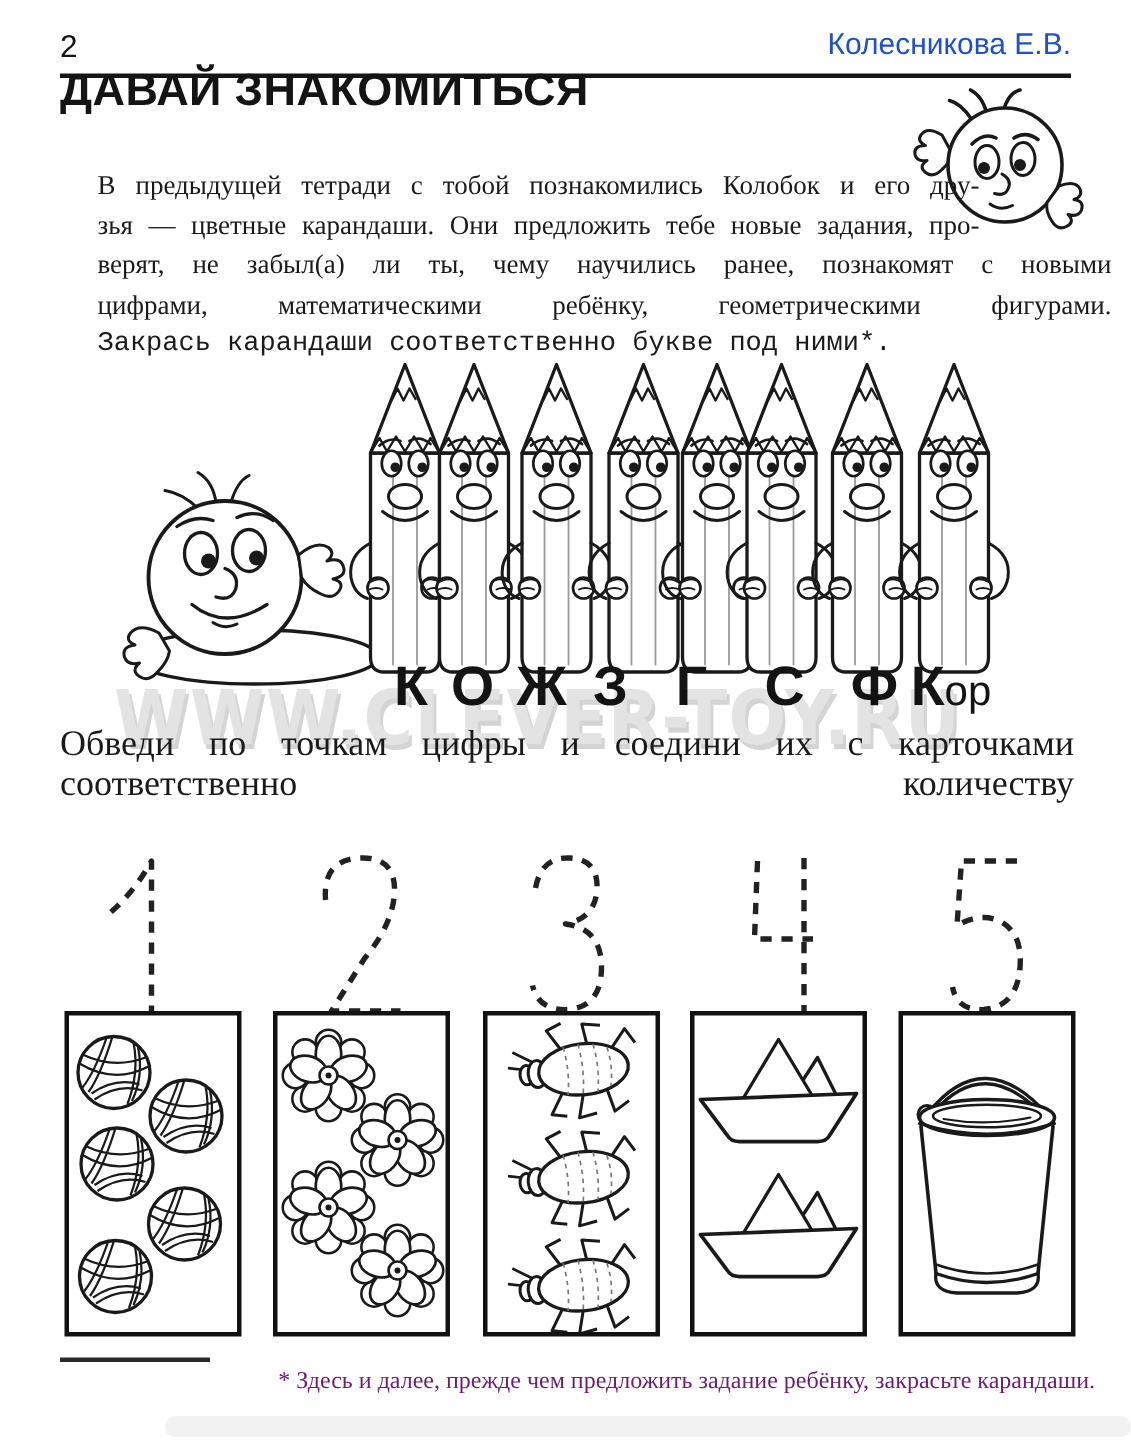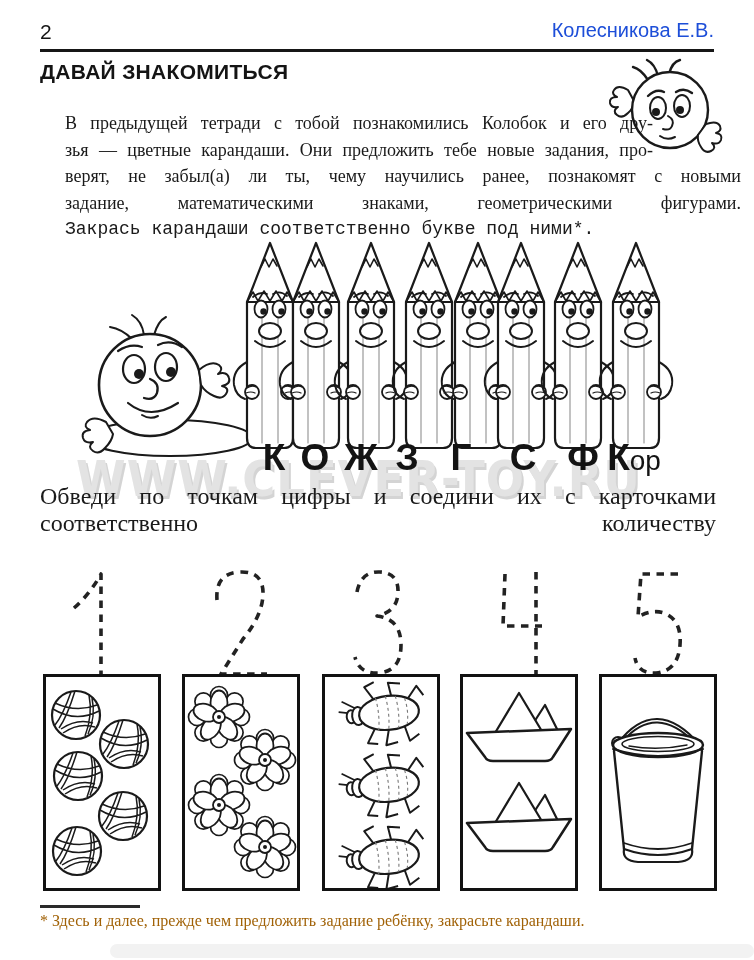--- a/index.html
+++ b/index.html
@@ -4,22 +4,22 @@
 <style>
   html,body{margin:0;padding:0;background:#888;}
   .page{position:relative;width:754px;height:960px;background:#fff;overflow:hidden;
         font-family:"Liberation Serif","DejaVu Serif",serif;color:#1a1a1a;}
   
   .pagenum{position:absolute;left:40px;top:20px;font-family:"Liberation Sans","DejaVu Sans",sans-serif;
            font-size:21px;color:#141414;}
   .author{position:absolute;right:40px;top:19px;font-family:"Liberation Sans","DejaVu Sans",sans-serif;
           font-size:20px;color:#1d4ed8;}
   .header-rule{position:absolute;left:40px;top:49px;width:674px;height:3px;background:#161616;}
-  .title{position:absolute;left:40px;top:60px;margin:0;font-family:"Liberation Sans","DejaVu Sans",sans-serif;
-         font-weight:bold;font-size:21px;letter-spacing:.3px;color:#141414;}
+  .title{position:absolute;left:40px;top:44px;margin:0;font-family:"Liberation Sans","DejaVu Sans",sans-serif;
+         font-weight:bold;font-size:30px;letter-spacing:.3px;color:#141414;}
   
   .intro{position:absolute;left:40px;top:110px;width:676px;font-size:18px;line-height:26.5px;margin-left:25px;}
   .intro-line{white-space:normal;text-align:justify;text-align-last:justify;width:676px;}
   .intro-line.narrow{width:588px;}
   .intro-line.last{text-align-last:left;width:auto;font-family:Liberation Mono, monospace;}
   
   .kolobok-small{position:absolute;left:602px;top:58px;}
   .pencil-scene{position:absolute;left:60px;top:230px;}
   
   .letters{position:absolute;left:0;top:438px;width:754px;height:46px;
@@ -38,21 +38,21 @@
   .instruction{position:absolute;left:40px;top:483px;width:676px;font-size:24px;line-height:26.5px;z-index:7;}
   .instr-line{text-align:justify;text-align-last:justify;}
   .instr-line.last{text-align-last:left;}
   
   .digits{position:absolute;left:40px;top:558px;}
   
   .card{position:absolute;top:674px;width:112px;height:211px;border:3px solid #121212;background:#fff;}
   .card svg{display:block;}
   
   .foot-rule{position:absolute;left:40px;top:905px;width:100px;height:2.5px;background:#2a2a2a;}
-  .footnote{position:absolute;left:40px;top:912px;width:690px;font-size:16px;color:#a16207;}
+  .footnote{position:absolute;left:40px;top:912px;width:690px;font-size:16px;color:#701a75;text-align:right;}
 </style>
 </head>
 <body>
 
 <div class="page">
   <span class="pagenum">2</span>
   <span class="author">Колесникова Е.В.</span>
   <div class="header-rule"></div>
   <h1 class="title">ДАВАЙ ЗНАКОМИТЬСЯ</h1>
 
@@ -76,21 +76,21 @@
   <g>
           <path fill="#fff" stroke-width="2" d="M104,66 q11,-4 14,2 q2,5 -4,7 q7,1 5,7 q-2,5 -9,3 q5,5 -1,8 q-6,3 -10,-4 q-4,-6 -3,-12 Z"></path>
         </g>
  </g>
     </svg>
 
   <div class="intro">
       <div class="intro-line narrow">В предыдущей тетради с тобой познакомились Колобок и его дру-</div>
       <div class="intro-line narrow">зья — цветные карандаши. Они предложить тебе новые задания, про-</div>
       <div class="intro-line">верят, не забыл(а) ли ты, чему научились ранее, познакомят с новыми</div>
-      <div class="intro-line">задание, математическими знаками, геометрическими фигурами.</div>
+      <div class="intro-line">цифрами, математическими ребёнку, геометрическими фигурами.</div>
       <div class="intro-line last">Закрась карандаши соответственно букве под ними*.</div>
     </div>
 
   <svg class="pencil-scene" width="660" height="250" viewBox="60 230 660 250">
       <g fill="none" stroke="#1a1a1a" stroke-linecap="round" stroke-linejoin="round">
   <ellipse cx="170" cy="438" rx="82" ry="18" fill="#fff" stroke-width="2.2"></ellipse>
   <g transform="translate(150,385)">
    <path d="M-6,-50 Q-8,-64 -18,-70 M4,-50 Q8,-64 16,-68 M-18,-46 Q-28,-56 -40,-58" stroke-width="2"></path>
    <circle r="51" fill="#fff" stroke-width="2.6"></circle>
    <path d="M-32,-34 Q-20,-42 -8,-38 M8,-40 Q20,-46 32,-38" stroke-width="2.2"></path>

